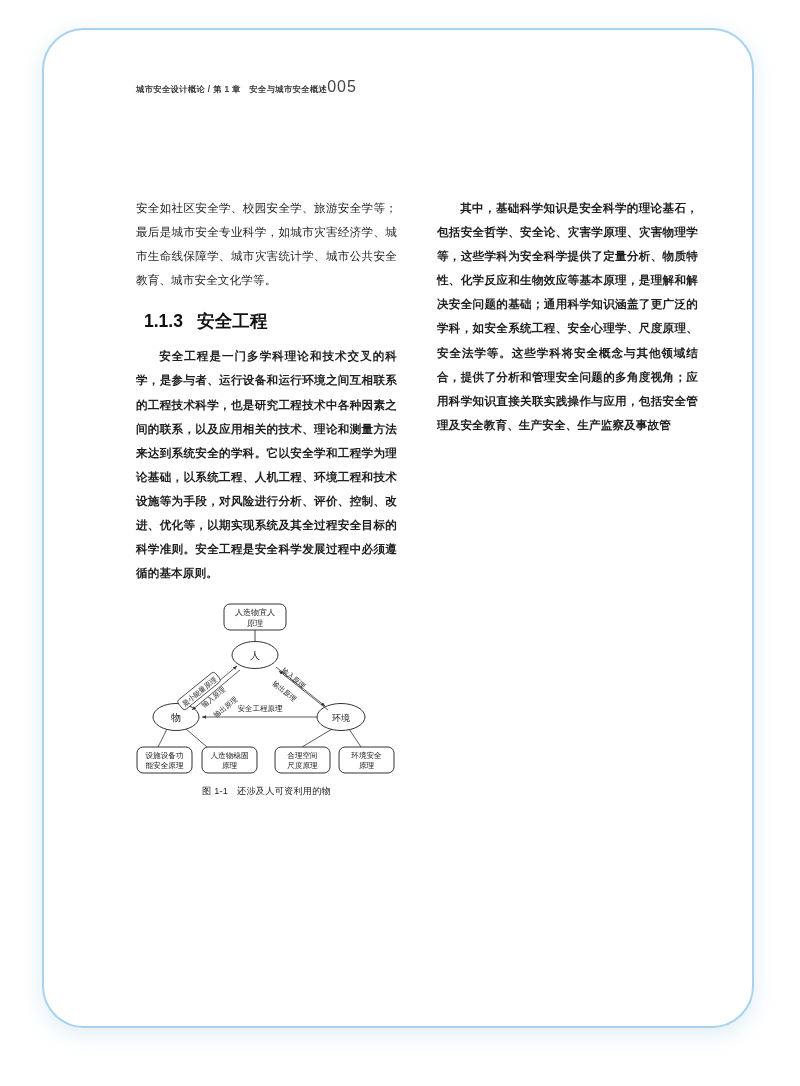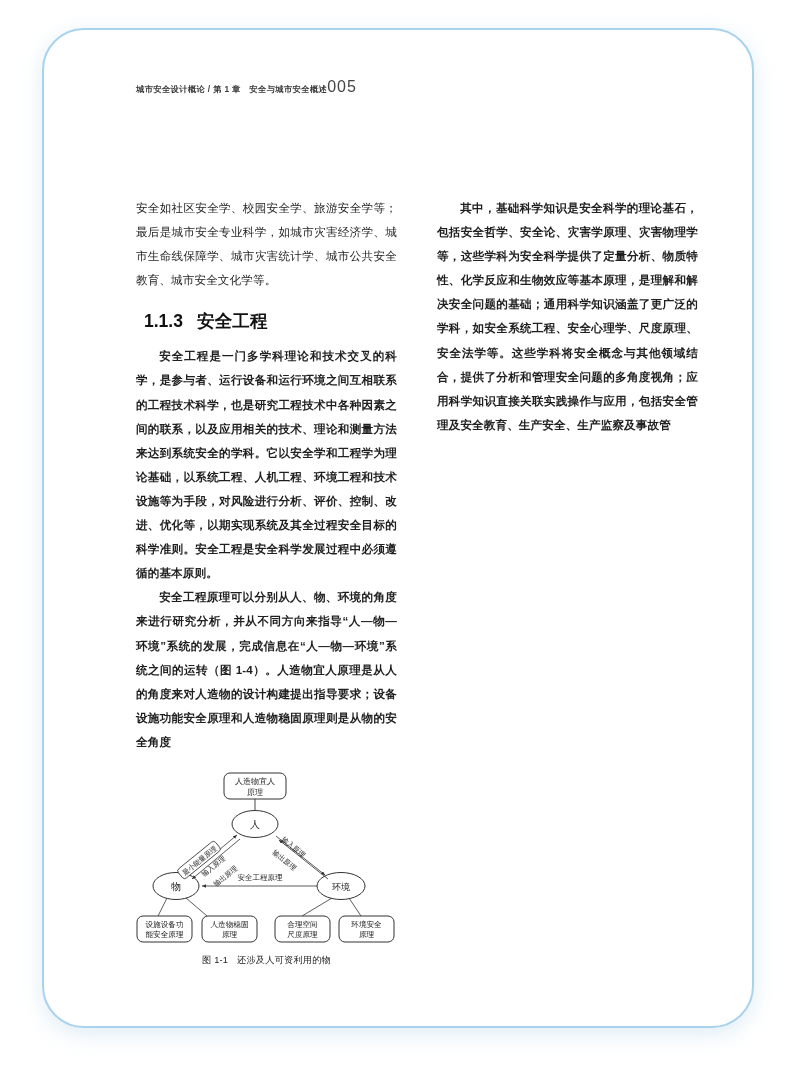--- a/index.html
+++ b/index.html
@@ -141,21 +141,20 @@
 
   <div class="col">
 
     <p class="para">安全如社区安全学、校园安全学、旅游安全学等；最后是城市安全专业科学，如城市灾害经济学、城市生命线保障学、城市灾害统计学、城市公共安全教育、城市安全文化学等。</p>
 
     <h2 class="sec-head">
       <span class="num">1.1.3</span><span class="gap"></span><span>安全工程</span>
     </h2>
 
     <p class="para indent">安全工程是一门多学科理论和技术交叉的科学，是参与者、运行设备和运行环境之间互相联系的工程技术科学，也是研究工程技术中各种因素之间的联系，以及应用相关的技术、理论和测量方法来达到系统安全的学科。它以安全学和工程学为理论基础，以系统工程、人机工程、环境工程和技术设施等为手段，对风险进行分析、评价、控制、改进、优化等，以期实现系统及其全过程安全目标的科学准则。安全工程是安全科学发展过程中必须遵循的基本原则。</p>
-    <p class="para indent">安全工程原理可以分别从人、物、环境的角度来进行研究分析，并从不同方向来指导“人—物—环境”系统的发展，完成信息在“人—物—环境”系统之间的运转（图 1-4）。人造物宜人原理是从人的角度来对人造物的设计构建提出指导要求；设备设施功能安全原理和人造物稳固原理则是从物的安全角度</p>
 
     <div id="figure-block">
       <svg id="figure-canvas" viewBox="0 0 261 183">
         <defs>
           <marker id="arrow" markerWidth="6" markerHeight="6" refX="5" refY="2.2" orient="auto">
             <path d="M0,0 L5,2.2 L0,4.4 z" fill="#333"></path>
           </marker>
         </defs>
 
         <rect x="88" y="5" width="62" height="26" rx="6" ry="6" fill="#fff" stroke="#333" stroke-width="1"></rect>

